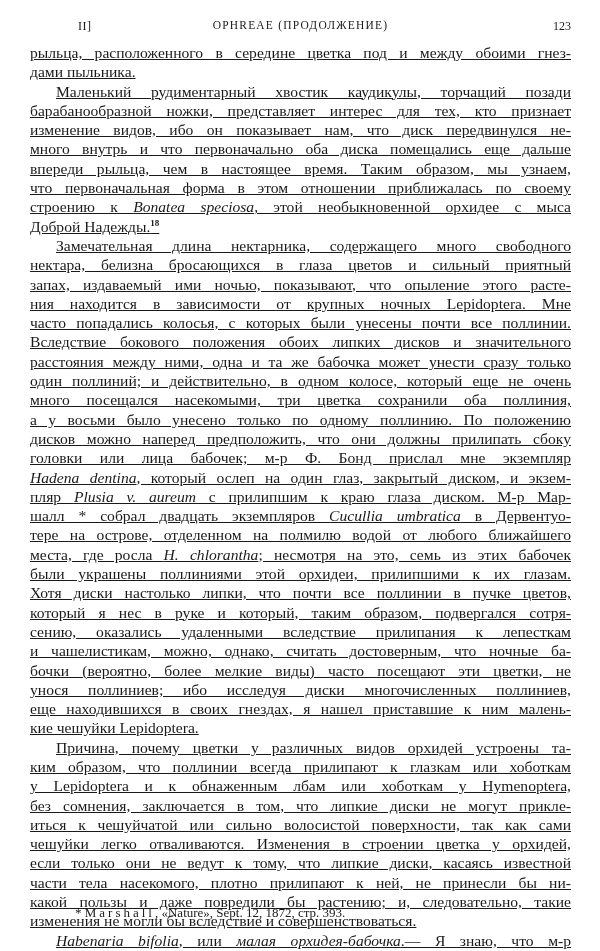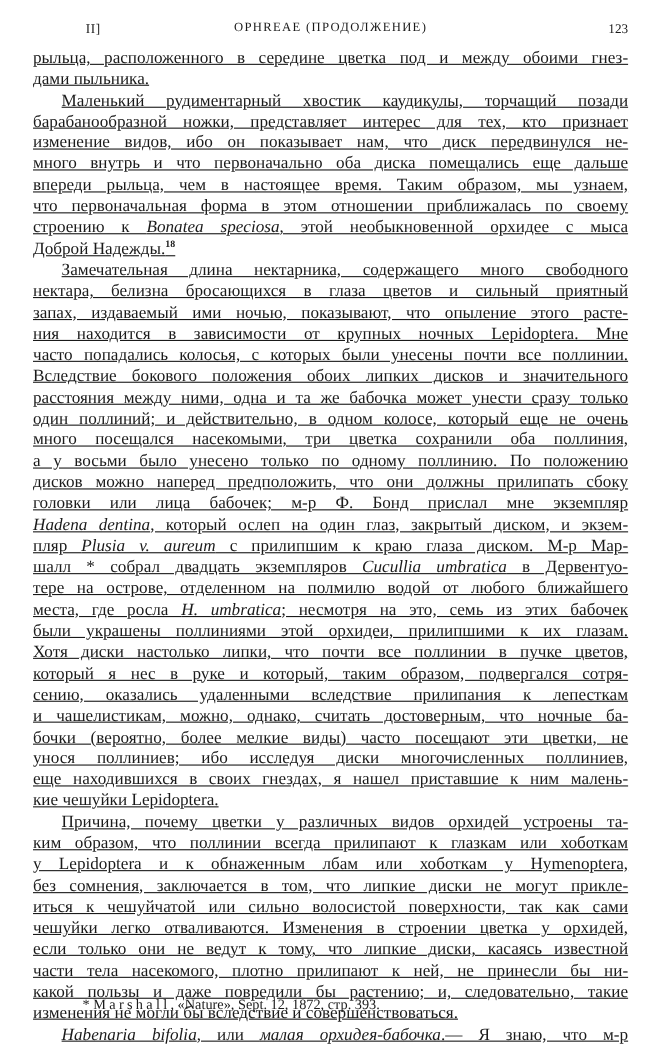--- a/index.html
+++ b/index.html
@@ -51,21 +51,21 @@
     <div class="line"><span>расстояния между ними, одна и та же бабочка может унести сразу только</span></div>
     <div class="line"><span>один поллиний; и действительно, в одном колосе, который еще не очень</span></div>
     <div class="line"><span>много посещался насекомыми, три цветка сохранили оба поллиния,</span></div>
     <div class="line"><span>а у восьми было унесено только по одному поллинию. По положению</span></div>
     <div class="line"><span>дисков можно наперед предположить, что они должны прилипать сбоку</span></div>
     <div class="line"><span>головки или лица бабочек; м-р Ф. Бонд прислал мне экземпляр</span></div>
     <div class="line"><i>Hadena dentina</i><span>, который ослеп на один глаз, закрытый диском, и экзем-</span></div>
     <div class="line"><span>пляр </span><i>Plusia v. aureum</i><span> с прилипшим к краю глаза диском. М-р Мар-</span></div>
     <div class="line"><span>шалл * собрал двадцать экземпляров </span><i>Cucullia umbratica</i><span> в Дервентуо-</span></div>
     <div class="line"><span>тере на острове, отделенном на полмилю водой от любого ближайшего</span></div>
-    <div class="line"><span>места, где росла </span><i>H. umbratica</i><span>; несмотря на это, семь из этих бабочек</span></div>
+    <div class="line"><span>места, где росла </span><i>H. chlorantha</i><span>; несмотря на это, семь из этих бабочек</span></div>
     <div class="line"><span>были украшены поллиниями этой орхидеи, прилипшими к их глазам.</span></div>
     <div class="line"><span>Хотя диски настолько липки, что почти все поллинии в пучке цветов,</span></div>
     <div class="line"><span>который я нес в руке и который, таким образом, подвергался сотря-</span></div>
     <div class="line"><span>сению, оказались удаленными вследствие прилипания к лепесткам</span></div>
     <div class="line"><span>и чашелистикам, можно, однако, считать достоверным, что ночные ба-</span></div>
     <div class="line"><span>бочки (вероятно, более мелкие виды) часто посещают эти цветки, не</span></div>
     <div class="line"><span>унося поллиниев; ибо исследуя диски многочисленных поллиниев,</span></div>
     <div class="line"><span>еще находившихся в своих гнездах, я нашел приставшие к ним малень-</span></div>
     <div class="line last"><span>кие чешуйки Lepidoptera.</span></div>
     <div class="line indent"><span>Причина, почему цветки у различных видов орхидей устроены та-</span></div>

